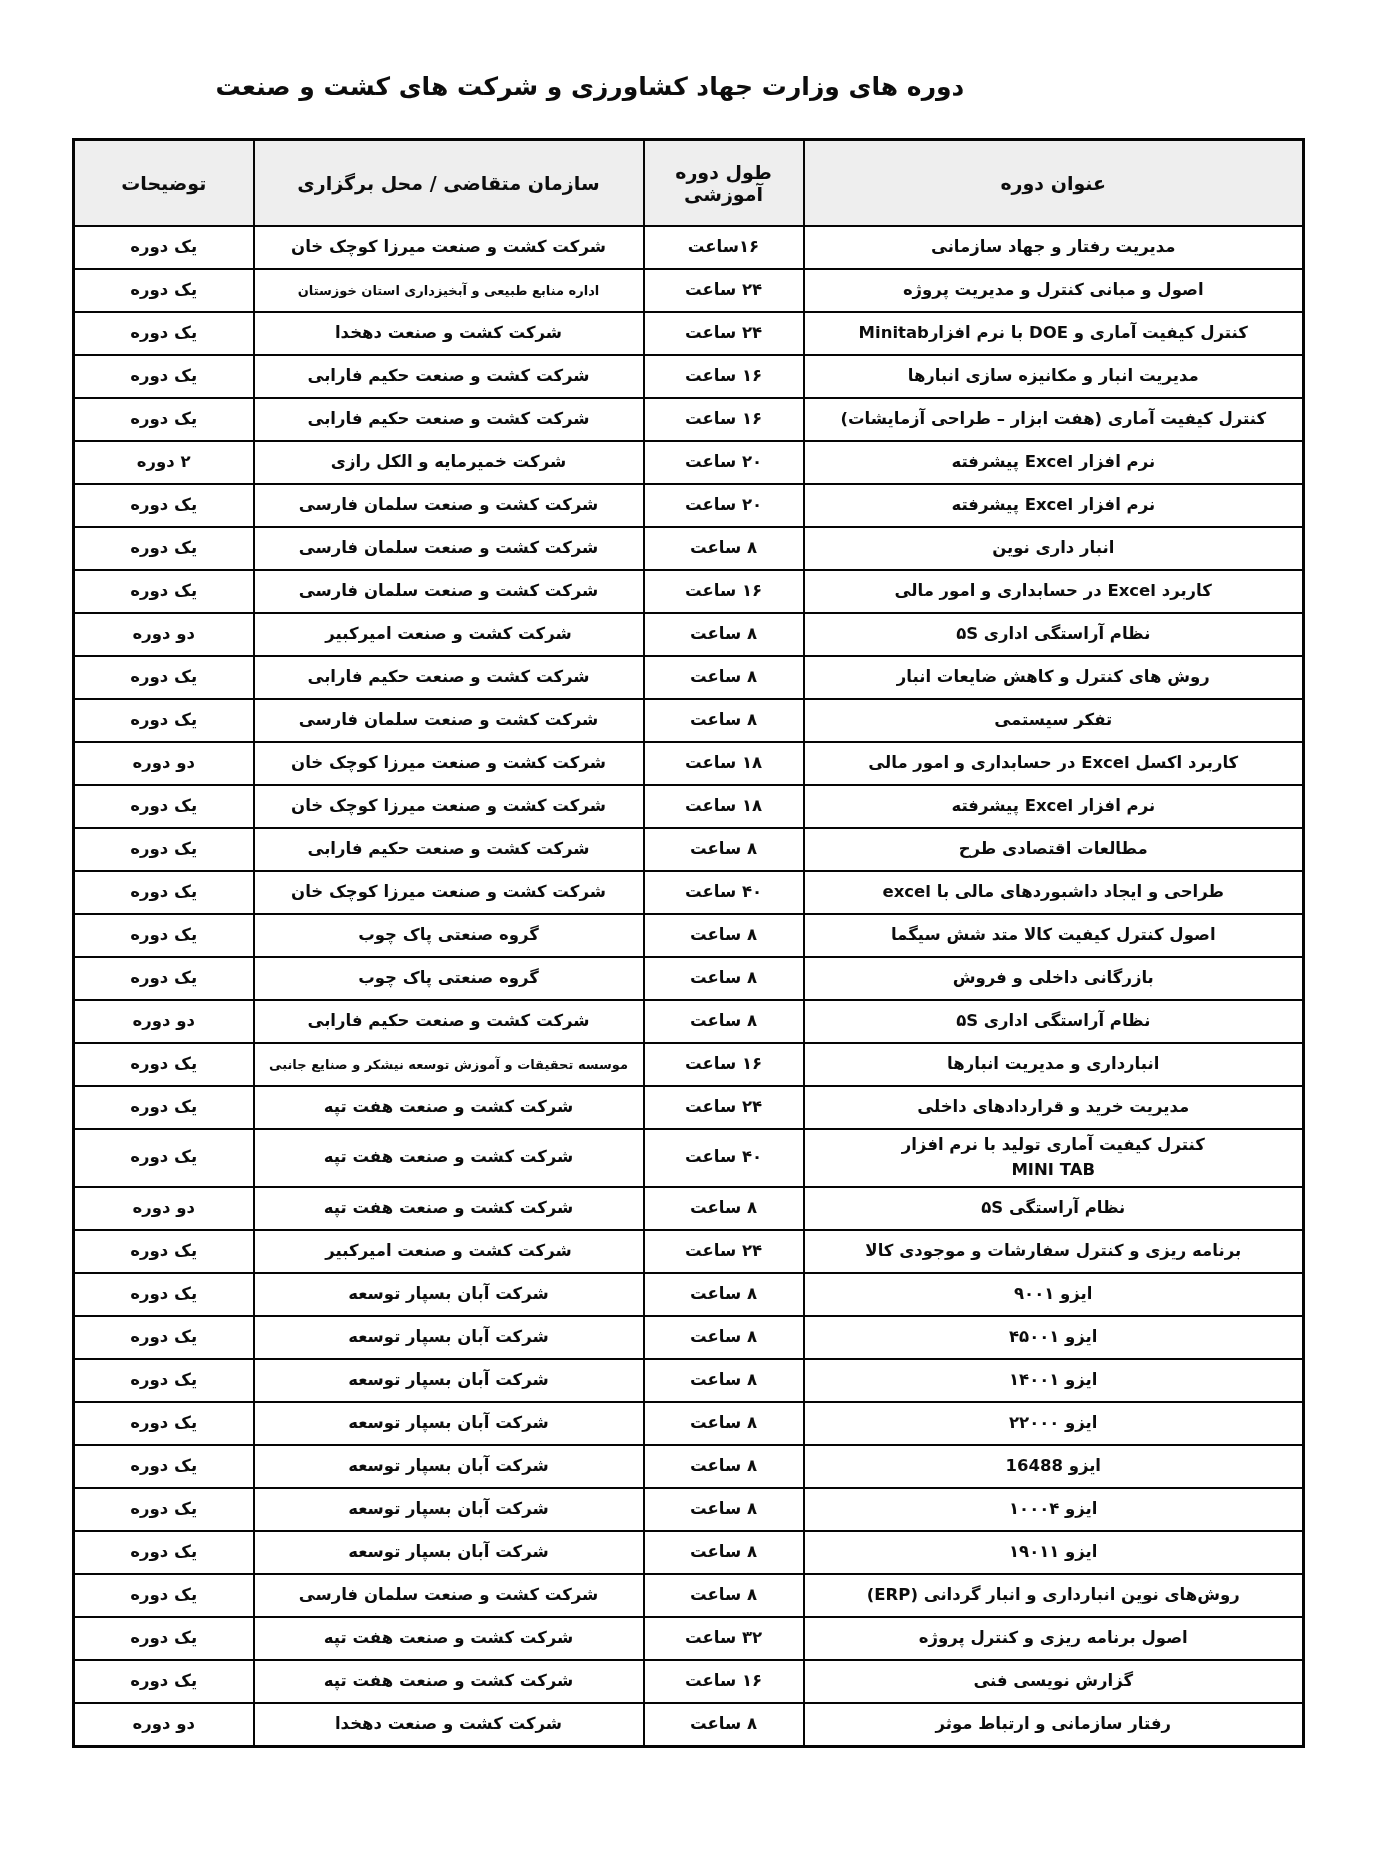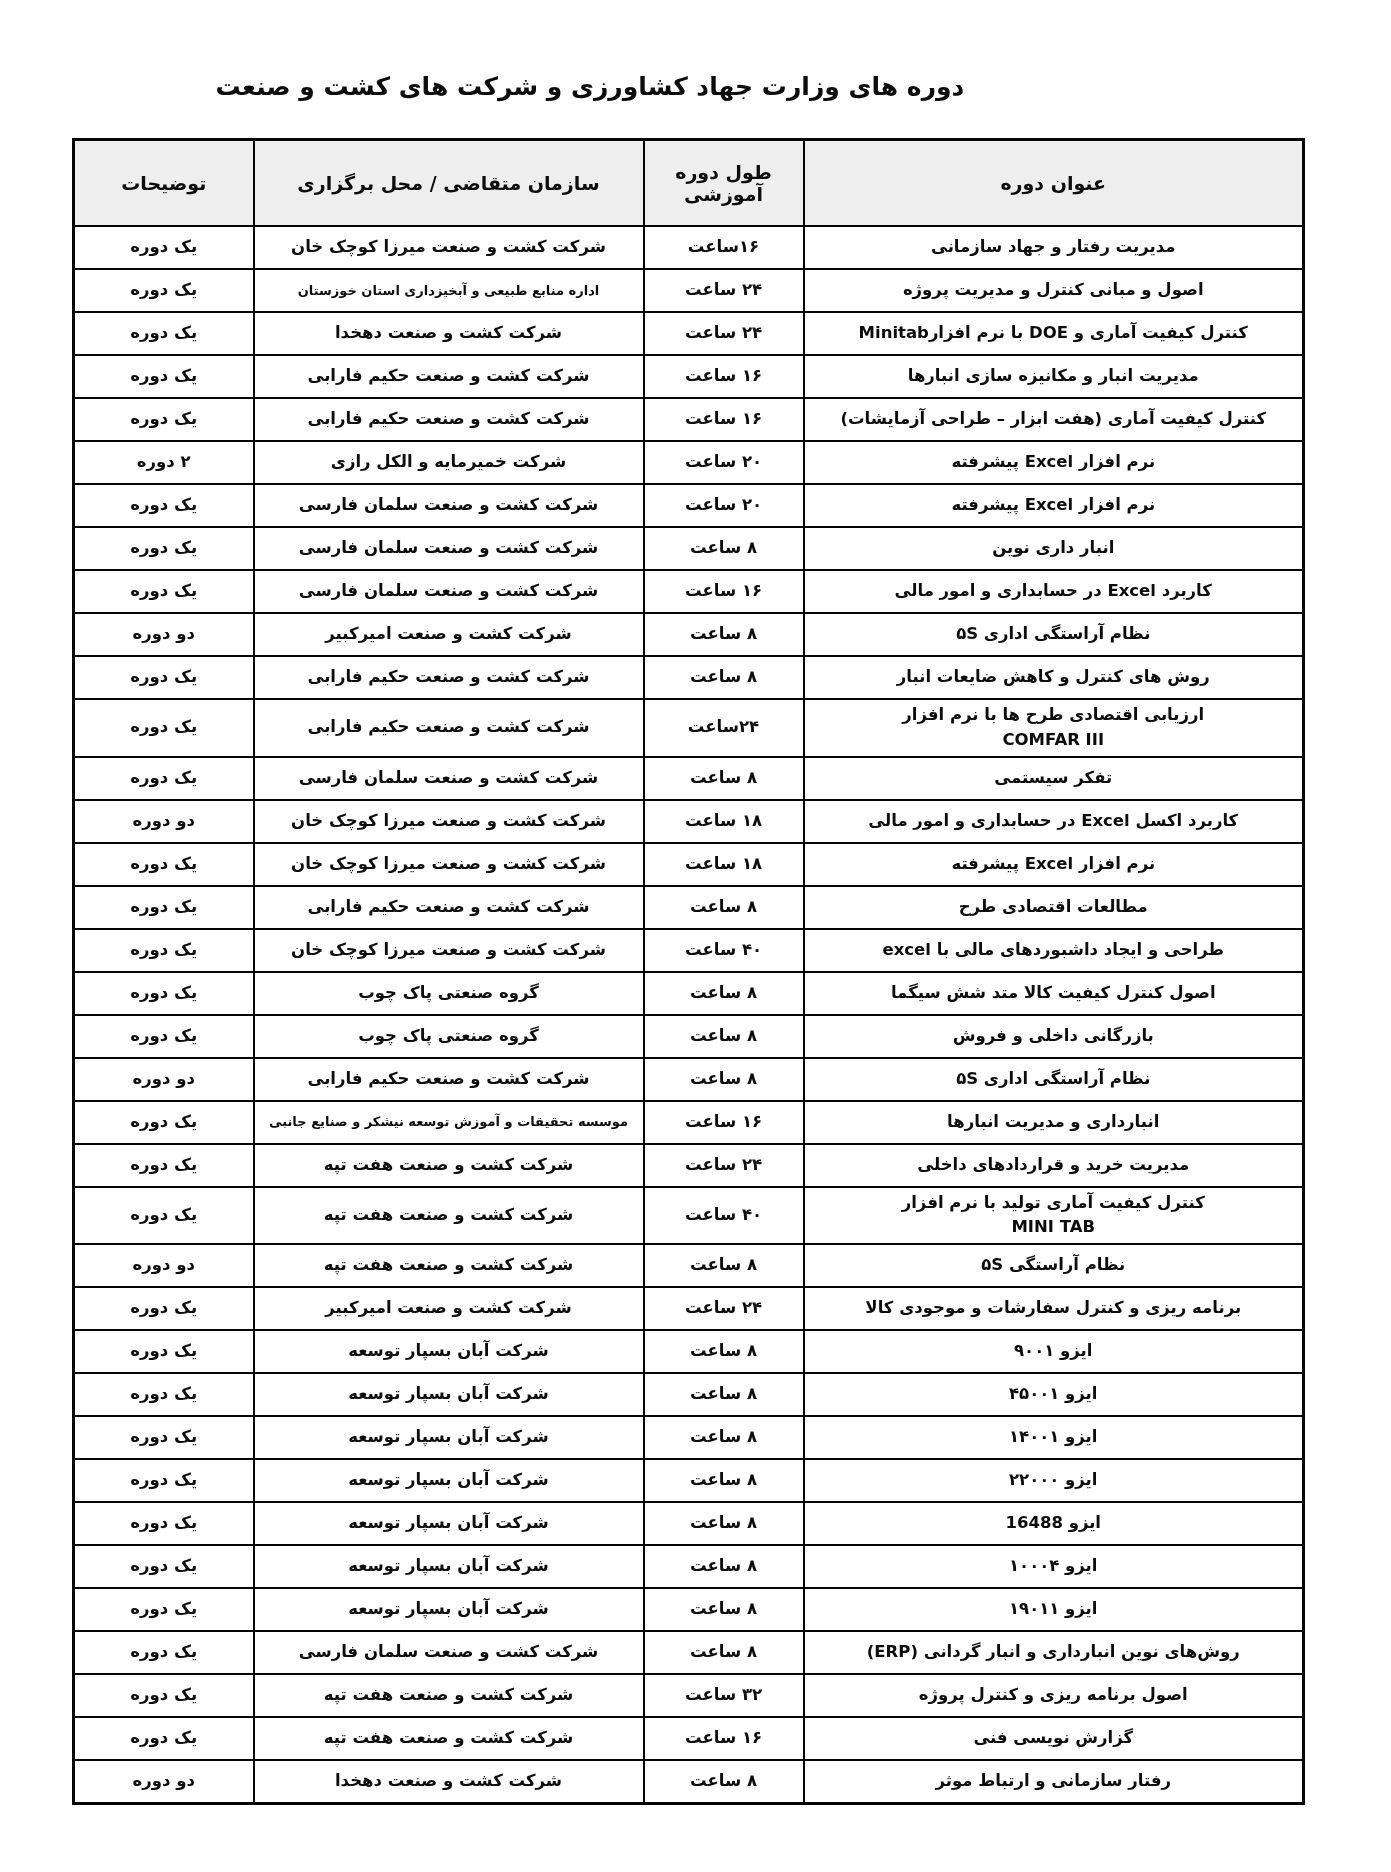--- a/index.html
+++ b/index.html
@@ -146,27 +146,20 @@
     <td class="c-notes">دو دوره</td>
   </tr>
 
   <tr>
     <td class="c-title">روش های کنترل و کاهش ضایعات انبار</td>
     <td class="c-dur">۸ ساعت</td>
     <td class="c-org">شرکت کشت و صنعت حکیم فارابی</td>
     <td class="c-notes">یک دوره</td>
   </tr>
 
-  <tr>
-    <td class="c-title">ارزیابی اقتصادی طرح ها با نرم افزار
-COMFAR III</td>
-    <td class="c-dur">۲۴ساعت</td>
-    <td class="c-org">شرکت کشت و صنعت حکیم فارابی</td>
-    <td class="c-notes">یک دوره</td>
-  </tr>
 
   <tr>
     <td class="c-title">تفکر سیستمی</td>
     <td class="c-dur">۸ ساعت</td>
     <td class="c-org">شرکت کشت و صنعت سلمان فارسی</td>
     <td class="c-notes">یک دوره</td>
   </tr>
 
   <tr>
     <td class="c-title">کاربرد اکسل Excel در حسابداری و امور مالی</td>

